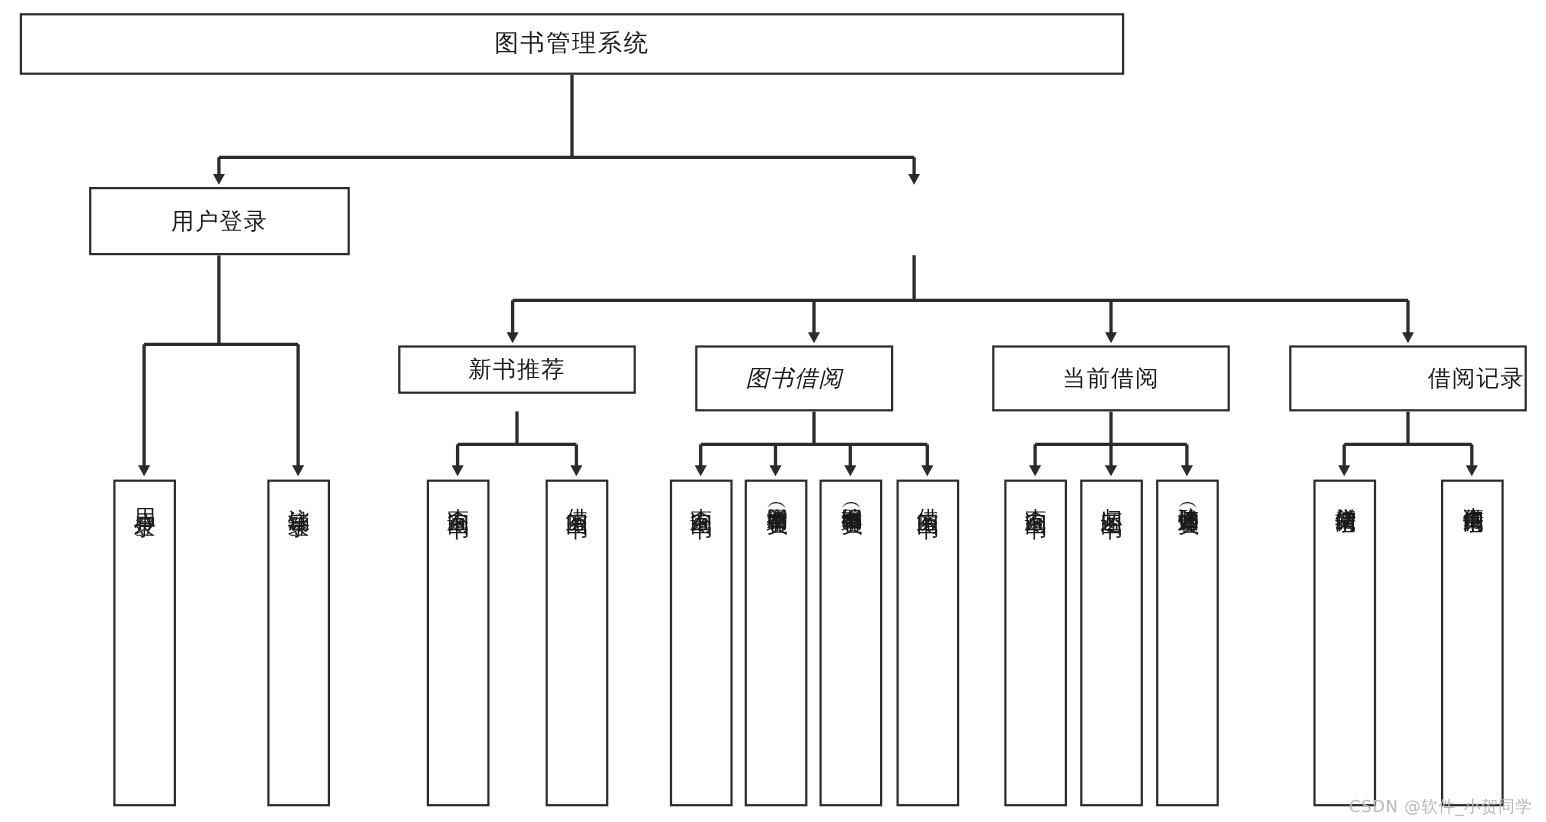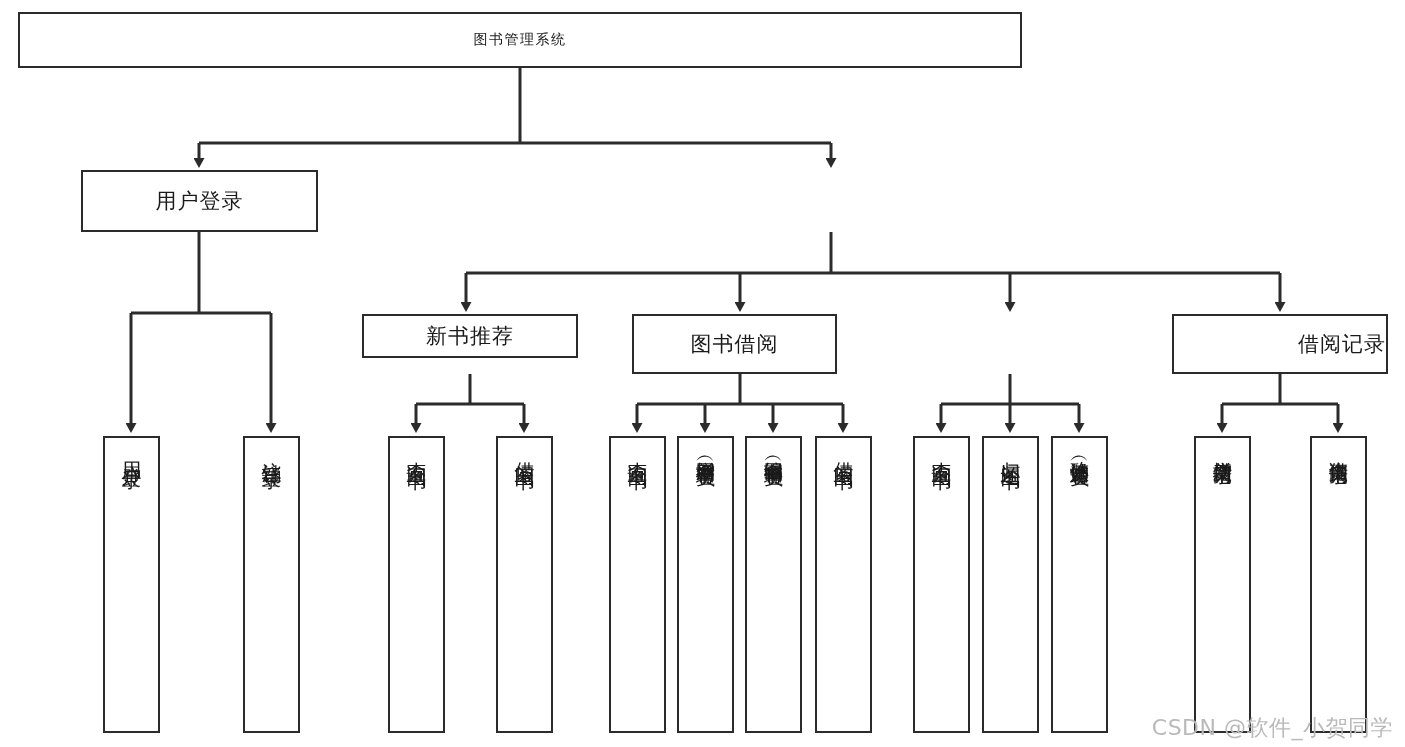--- a/index.html
+++ b/index.html
@@ -41,21 +41,21 @@
     text-align: center;
     line-height: 1.24;
     white-space: nowrap;
   }
   
   .h-node .node-label {
     font-size: 21px;
     letter-spacing: 1px;
   }
   .root .node-label {
-    font-size: 14px;
+    font-size: 22px;
     letter-spacing: 1.5px;
   }
   
   .v-node {
     align-items: flex-start;
     justify-content: center;
     padding-top: 8px;
   }
   .v-node .node-label {
     writing-mode: vertical-rl;
@@ -66,21 +66,21 @@
     white-space: nowrap;
   }
   .v-node.tall-label .node-label {
     font-size: 19px;
     letter-spacing: 1px;
   }
   .watermark {
     position: absolute;
     right: 12px;
     bottom: 4px;
-    font-size: 22px;
+    font-size: 15px;
     color: #b9b9b9;
     letter-spacing: 0.5px;
     user-select: none;
     white-space: nowrap;
   }
 </style>
 </head>
 <body>
 
 <div id="canvas">
@@ -141,24 +141,27 @@
 
   <div class="node h-node" style="left:81px; top:170px; width:237px; height:62px;">
     <span class="node-label">用户登录</span>
   </div>
 
 
   <div class="node h-node" style="left:362px; top:314px; width:216px; height:44px;">
     <span class="node-label">新书推荐</span>
   </div>
 
-  <div class="node h-node" style="left:632px; top:314px; width:205px; height:60px;">
+  <div class="node h-node" style="left:632px; top:314px; width:180px; height:60px;font-style:italic;">
     <span class="node-label">图书借阅</span>
   </div>
 
+  <div class="node h-node" style="left:902px; top:314px; width:216px; height:60px;">
+    <span class="node-label">当前借阅</span>
+  </div>
 
   <div class="node h-node" style="left:1172px; top:314px; width:216px; height:60px;justify-content:flex-end;">
     <span class="node-label">借阅记录</span>
   </div>
 
   <div class="node v-node" style="left:103px; top:436px; width:57px; height:297px;">
     <span class="node-label">用户登录</span>
   </div>
 
   <div class="node v-node" style="left:243px; top:436px; width:57px; height:297px;">

